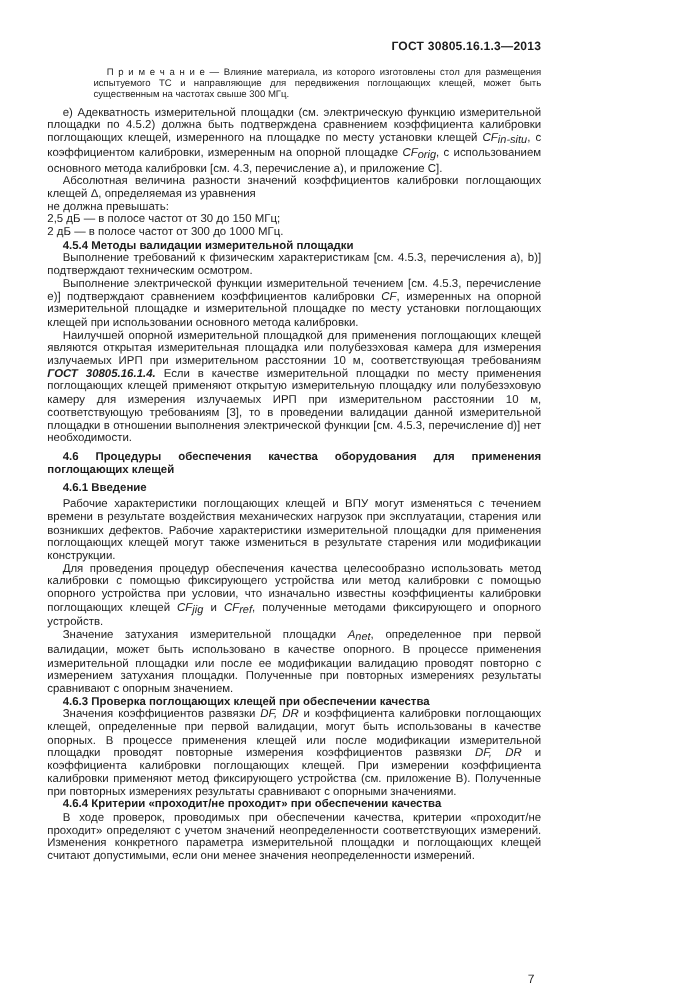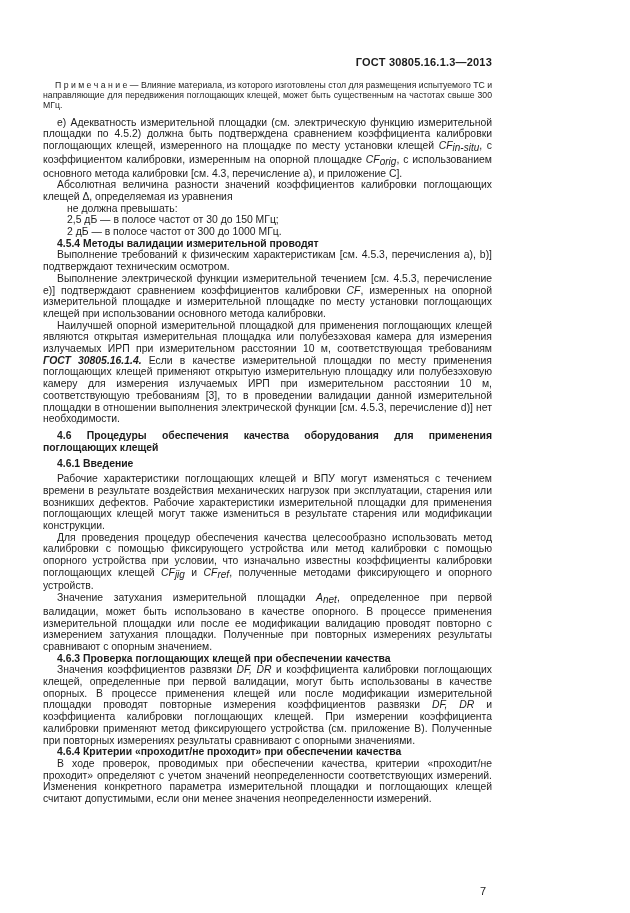--- a/index.html
+++ b/index.html
@@ -8,43 +8,44 @@
     width: 630px;
     height: 913px;
     font-family: "Liberation Sans", sans-serif;
     color: #1c1c1c;
     overflow: hidden;
   }
   .page {
     position: relative;
     width: 532px;
     height: 913px;
-    padding: 56px 40px 0 43px;
+    padding: 36px 40px 0 43px;
     background: #ffffff;
   }
   .doc-header {
     text-align: right;
     font-size: 11px;
     font-weight: bold;
     margin-bottom: 13px;
     letter-spacing: 0.2px;
   }
   .content {
     font-size: 10.4px;
     line-height: 11.7px;
     text-align: justify;
   }
   .para { text-indent: 14px; }
   .para.note {
     font-size: 8.7px;
     line-height: 9.9px;
     margin-bottom: 6px;
     text-indent: 12px;
+    margin-left: 42px;
   }
-  .para.plain { text-indent: 0; margin-left: 24px; }
+  .para.plain { text-indent: 0; }
   .para.heading { font-weight: bold; }
   .para.heading-spaced { font-weight: bold; margin: 5px 0 3px 0; }
   .para.formula {
     text-indent: 0;
     text-align: center;
     position: relative;
     margin: 8px 0;
   }
   .eq-number { position: absolute; right: 2px; }
   .run-i  { font-style: italic; }
@@ -68,21 +69,21 @@
   <div class="doc-header">
     <span>ГОСТ 30805.16.1.3—2013</span>
   </div>
   <div class="content">
       <div class="para note"><span>П р и м е ч а н и е — Влияние материала, из которого изготовлены стол для размещения испытуемого ТС и направляющие для передвижения поглощающих клещей, может быть существенным на частотах свыше 300 МГц.</span></div>
       <div class="para body"><span>е) Адекватность измерительной площадки (см. электрическую функцию измерительной площадки по 4.5.2) должна быть подтверждена сравнением коэффициента калибровки поглощающих клещей, измеренного на площадке по месту установки клещей </span><span class="run-i">CF</span><span class="run-isub">in-situ</span><span>, с коэффициентом калибровки, измеренным на опорной площадке </span><span class="run-i">CF</span><span class="run-isub">orig</span><span>, с использованием основного метода калибровки [см. 4.3, перечисление а), и приложение C].</span></div>
       <div class="para body"><span>Абсолютная величина разности значений коэффициентов калибровки поглощающих клещей Δ, определяемая из уравнения</span></div>
       <div class="para plain"><span>не должна превышать:</span></div>
       <div class="para plain"><span>2,5 дБ — в полосе частот от 30 до 150 МГц;</span></div>
       <div class="para plain"><span>2 дБ — в полосе частот от 300 до 1000 МГц.</span></div>
-      <div class="para heading"><span>4.5.4 Методы валидации измерительной проводят</span></div>
+      <div class="para heading"><span>4.5.4 Методы валидации измерительной площадки</span></div>
       <div class="para body"><span>Выполнение требований к физическим характеристикам [см. 4.5.3, перечисления а), b)] подтверждают техническим осмотром.</span></div>
       <div class="para body"><span>Выполнение электрической функции измерительной течением [см. 4.5.3, перечисление е)] подтверждают сравнением коэффициентов калибровки </span><span class="run-i">CF</span><span>, измеренных на опорной измерительной площадке и измерительной площадке по месту установки поглощающих клещей при использовании основного метода калибровки.</span></div>
       <div class="para body"><span>Наилучшей опорной измерительной площадкой для применения поглощающих клещей являются открытая измерительная площадка или полубезэховая камера для измерения излучаемых ИРП при измерительном расстоянии 10 м, соответствующая требованиям </span><span class="run-bi">ГОСТ 30805.16.1.4.</span><span> Если в качестве измерительной площадки по месту применения поглощающих клещей применяют открытую измерительную площадку или полубезэховую камеру для измерения излучаемых ИРП при измерительном расстоянии 10 м, соответствующую требованиям [3], то в проведении валидации данной измерительной площадки в отношении выполнения электрической функции [см. 4.5.3, перечисление d)] нет необходимости.</span></div>
       <div class="para heading-spaced"><span>4.6 Процедуры обеспечения качества оборудования для применения поглощающих клещей</span></div>
       <div class="para heading-spaced"><span>4.6.1 Введение</span></div>
       <div class="para body"><span>Рабочие характеристики поглощающих клещей и ВПУ могут изменяться с течением времени в результате воздействия механических нагрузок при эксплуатации, старения или возникших дефектов. Рабочие характеристики измерительной площадки для применения поглощающих клещей могут также измениться в результате старения или модификации конструкции.</span></div>
       <div class="para body"><span>Для проведения процедур обеспечения качества целесообразно использовать метод калибровки с помощью фиксирующего устройства или метод калибровки с помощью опорного устройства при условии, что изначально известны коэффициенты калибровки поглощающих клещей </span><span class="run-i">CF</span><span class="run-isub">jig</span><span> и </span><span class="run-i">CF</span><span class="run-isub">ref</span><span>, полученные методами фиксирующего и опорного устройств.</span></div>
       <div class="para body"><span>Значение затухания измерительной площадки </span><span class="run-i">A</span><span class="run-isub">net</span><span>, определенное при первой валидации, может быть использовано в качестве опорного. В процессе применения измерительной площадки или после ее модификации валидацию проводят повторно с измерением затухания площадки. Полученные при повторных измерениях результаты сравнивают с опорным значением.</span></div>
       <div class="para heading"><span>4.6.3 Проверка поглощающих клещей при обеспечении качества</span></div>
       <div class="para body"><span>Значения коэффициентов развязки </span><span class="run-i">DF, DR</span><span> и коэффициента калибровки поглощающих клещей, определенные при первой валидации, могут быть использованы в качестве опорных. В процессе применения клещей или после модификации измерительной площадки проводят повторные измерения коэффициентов развязки </span><span class="run-i">DF, DR</span><span> и коэффициента калибровки поглощающих клещей. При измерении коэффициента калибровки применяют метод фиксирующего устройства (см. приложение B). Полученные при повторных измерениях результаты сравнивают с опорными значениями.</span></div>

